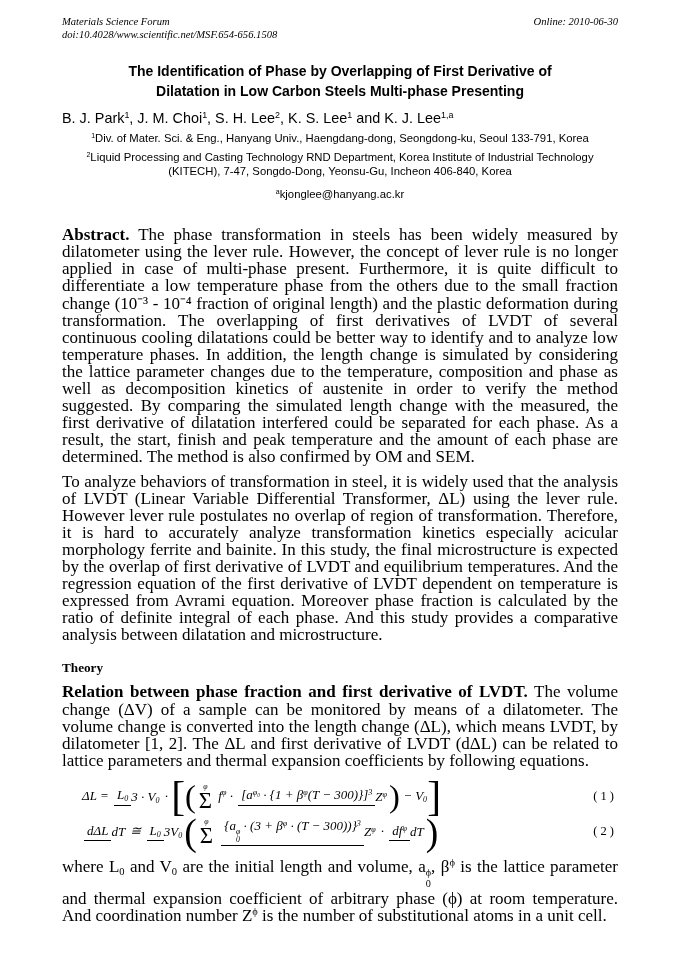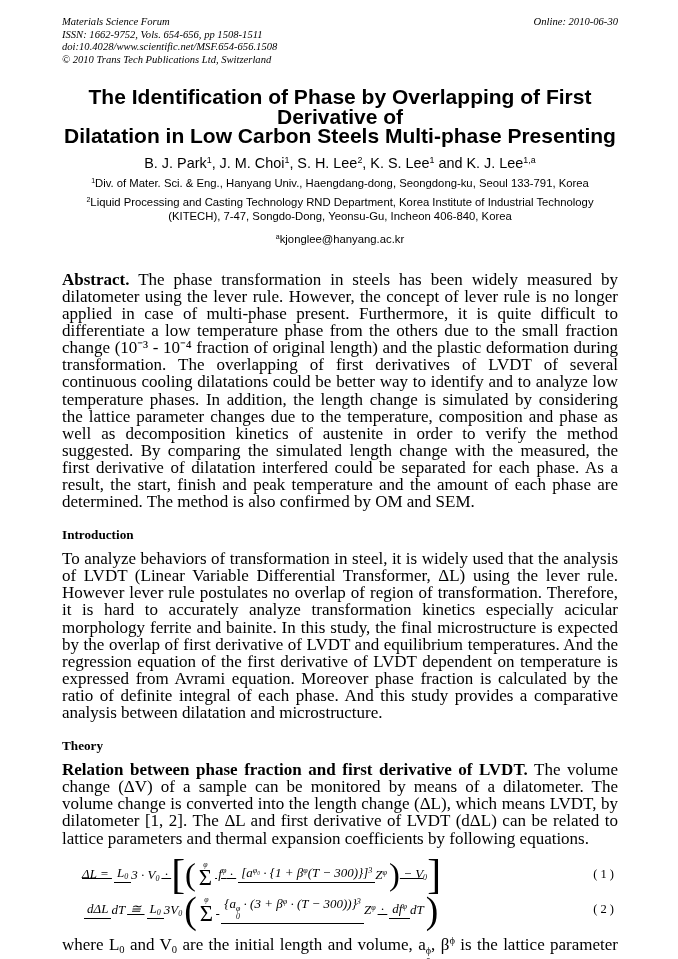--- a/index.html
+++ b/index.html
@@ -12,25 +12,25 @@
   .page { box-sizing: border-box; width: 678px; height: 959px; padding: 16px 60px 0 62px; }
 
   
   .hdr { display: flex; justify-content: space-between; align-items: flex-start;
          font-style: italic; font-size: 10.6px; line-height: 12.6px; }
   .hdr-left div { white-space: nowrap; }
   .hdr-right { white-space: nowrap; }
 
   
   .title { font-family: "Liberation Sans", sans-serif; font-weight: bold;
-           font-size: 21px; line-height: 19.5px; text-align: center;
+           font-size: 14px; line-height: 19.5px; text-align: center;
            margin: 21px 0 0 0; }
   .tline { display: block; }
   .authors { font-family: "Liberation Sans", sans-serif; font-size: 14.4px;
-             text-align: center; margin-top: 9px; }
+             margin-top: 9px; }
   .affil { font-family: "Liberation Sans", sans-serif; font-size: 11.3px;
            line-height: 14px; text-align: center; max-width: 514px;
            margin: 5px auto 0 auto; }
   .affil:nth-of-type(2) { margin-top: 0; }
   .email { font-family: "Liberation Sans", sans-serif; font-size: 11.3px;
            text-align: center; margin-top: 10px; }
 
   
   .para { font-size: 17px; line-height: 17.1px; text-align: justify; margin: 7px 0 0 0; }
   .abstract { margin-top: 26px; }
@@ -49,52 +49,49 @@
   .tk-sum { display: inline-flex; flex-direction: column; align-items: center;
             vertical-align: middle; line-height: 1; margin: 0 3px; }
   .tk-sum-sup { font-size: 0.6em; font-style: italic; }
   .tk-sigma { font-size: 1.75em; line-height: 0.85; font-style: normal; }
   .tk-big { font-style: normal; line-height: 0; vertical-align: middle; display: inline-block; }
 
   
   .eq-row { display: flex; align-items: center; margin: 14px 0 0 20px;
             font-style: italic; font-size: 13px; }
   .eq-row + .eq-row { margin-top: 8px; }
-  .eq-body { display: inline-block; text-decoration: underline; }
+  .eq-body { display: inline-block; }
   .eq-number { margin-left: auto; font-style: normal; font-size: 12.5px; padding-right: 4px; }
 </style>
 </head>
 <body>
 
 <div class="page">
 
   <div class="hdr">
     <div class="hdr-left">
       <div>Materials Science Forum</div>
-      <div>ISSN: 1662-9752, Vols. 654-656, pp 1508-1511</div>
       <div>doi:10.4028/www.scientific.net/MSF.654-656.1508</div>
-      <div>© 2010 Trans Tech Publications Ltd, Switzerland</div>
     </div>
     <div class="hdr-right">Online: 2010-06-30</div>
   </div>
 
   <h1 class="title">
     <span class="tline">The Identification of Phase by Overlapping of First Derivative of</span>
     <span class="tline">Dilatation in Low Carbon Steels Multi-phase Presenting</span>
   </h1>
 
   <div class="authors"><span class="tk-txt">B. J. Park</span><span class="tk-sup">1</span><span class="tk-txt">, J. M. Choi</span><span class="tk-sup">1</span><span class="tk-txt">, S. H. Lee</span><span class="tk-sup">2</span><span class="tk-txt">, K. S. Lee</span><span class="tk-sup">1</span><span class="tk-txt"> and K. J. Lee</span><span class="tk-sup">1,a</span></div>
 
   <div class="affil"><span class="tk-sup">1</span><span class="tk-txt">Div. of Mater. Sci. &amp; Eng., Hanyang Univ., Haengdang-dong, Seongdong-ku, Seoul 133-791, Korea</span></div>
   <div class="affil"><span class="tk-sup">2</span><span class="tk-txt">Liquid Processing and Casting Technology RND Department, Korea Institute of Industrial Technology (KITECH), 7-47, Songdo-Dong, Yeonsu-Gu, Incheon 406-840, Korea</span></div>
   <div class="email"><span class="tk-sup">a</span><span class="tk-txt">kjonglee@hanyang.ac.kr</span></div>
 
   <p class="para abstract"><b>Abstract.</b><span> The phase transformation in steels has been widely measured by dilatometer using the lever rule. However, the concept of lever rule is no longer applied in case of multi-phase present. Furthermore, it is quite difficult to differentiate a low temperature phase from the others due to the small fraction change (10⁻³ - 10⁻⁴ fraction of original length) and the plastic deformation during transformation. The overlapping of first derivatives of LVDT of several continuous cooling dilatations could be better way to identify and to analyze low temperature phases. In addition, the length change is simulated by considering the lattice parameter changes due to the temperature, composition and phase as well as decomposition kinetics of austenite in order to verify the method suggested. By comparing the simulated length change with the measured, the first derivative of dilatation interfered could be separated for each phase. As a result, the start, finish and peak temperature and the amount of each phase are determined. The method is also confirmed by OM and SEM.</span></p>
 
-  <h2 class="sect">Introduction</h2>
   <p class="para">To analyze behaviors of transformation in steel, it is widely used that the analysis of LVDT (Linear Variable Differential Transformer, ΔL) using the lever rule. However lever rule postulates no overlap of region of transformation. Therefore, it is hard to accurately analyze transformation kinetics especially acicular morphology ferrite and bainite. In this study, the final microstructure is expected by the overlap of first derivative of LVDT and equilibrium temperatures. And the regression equation of the first derivative of LVDT dependent on temperature is expressed from Avrami equation. Moreover phase fraction is calculated by the ratio of definite integral of each phase. And this study provides a comparative analysis between dilatation and microstructure.</p>
 
   <h2 class="sect">Theory</h2>
   <p class="para"><b>Relation between phase fraction and first derivative of LVDT.</b><span> The volume change (ΔV) of a sample can be monitored by means of a dilatometer. The volume change is converted into the length change (ΔL), which means LVDT, by dilatometer [1, 2]. The ΔL and first derivative of LVDT (dΔL) can be related to lattice parameters and thermal expansion coefficients by following equations.</span></p>
 
   <div class="eq-row">
     <span class="eq-body"><span class="tk-txt">ΔL = </span><span class="tk-frac">
           <span class="tk-num"><span class="tk-txt">L</span><span class="tk-sub">0</span></span>
           <span class="tk-den"><span class="tk-txt">3 · V</span><span class="tk-sub">0</span></span>
         </span><span class="tk-txt"> · </span><span class="tk-big" style="font-size: 3.2em;">[</span><span class="tk-big" style="font-size: 2.5em;">(</span><span class="tk-sum">

